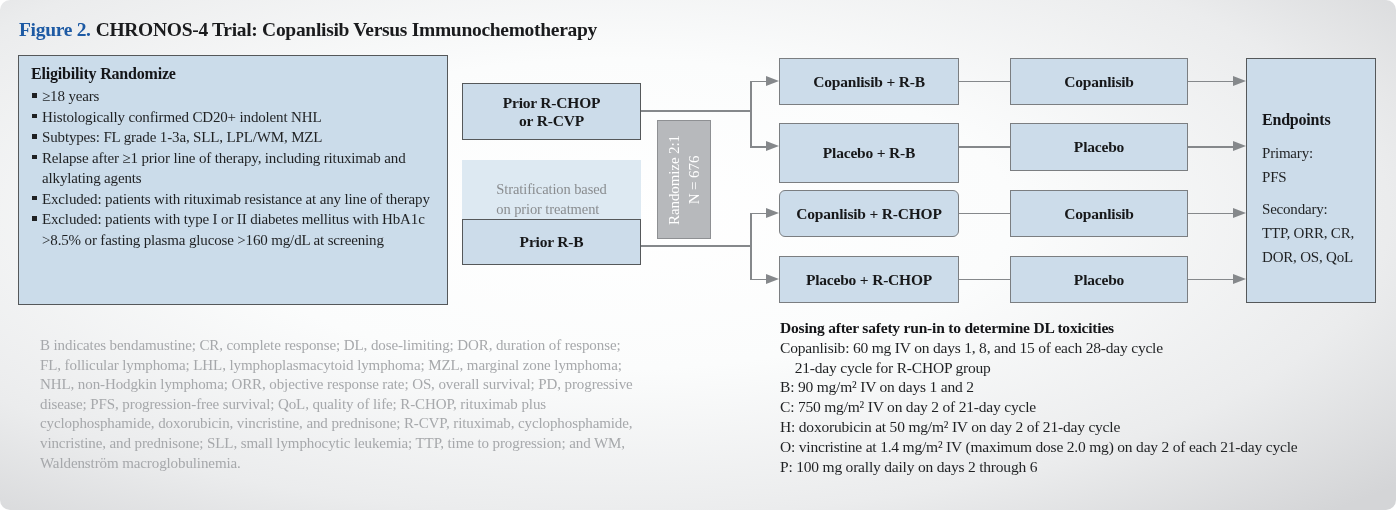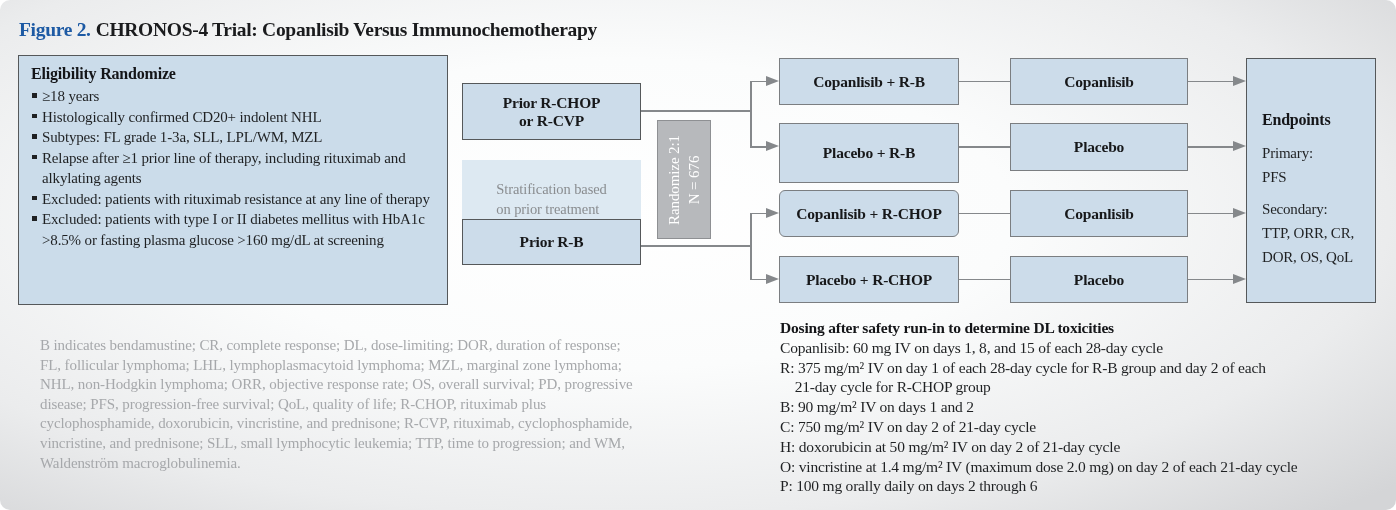--- a/index.html
+++ b/index.html
@@ -129,21 +129,20 @@
     <div class="ep-blk ep-gap">Primary:
 PFS</div>
     <div class="ep-blk">Secondary:
 TTP, ORR, CR,
 DOR, OS, QoL</div>
   </div>
 
   <div class="dosing">
     <div class="dose-head">Dosing after safety run-in to determine DL toxicities</div>
     <div class="dose-line">Copanlisib: 60 mg IV on days 1, 8, and 15 of each 28-day cycle</div>
-    <div class="dose-line">R: 375 mg/m² IV on day 1 of each 28-day cycle for R-B group and day 2 of each</div>
     <div class="dose-line">    21-day cycle for R-CHOP group</div>
     <div class="dose-line">B: 90 mg/m² IV on days 1 and 2</div>
     <div class="dose-line">C: 750 mg/m² IV on day 2 of 21-day cycle</div>
     <div class="dose-line">H: doxorubicin at 50 mg/m² IV on day 2 of 21-day cycle</div>
     <div class="dose-line">O: vincristine at 1.4 mg/m² IV (maximum dose 2.0 mg) on day 2 of each 21-day cycle</div>
     <div class="dose-line">P: 100 mg orally daily on days 2 through 6</div>
   </div>
 
   <div class="footnote">B indicates bendamustine; CR, complete response; DL, dose-limiting; DOR, duration of response; FL, follicular lymphoma; LHL, lymphoplasmacytoid lymphoma; MZL, marginal zone lymphoma; NHL, non-Hodgkin lymphoma; ORR, objective response rate; OS, overall survival; PD, progressive disease; PFS, progression-free survival; QoL, quality of life; R-CHOP, rituximab plus cyclophosphamide, doxorubicin, vincristine, and prednisone; R-CVP, rituximab, cyclophosphamide, vincristine, and prednisone; SLL, small lymphocytic leukemia; TTP, time to progression; and WM, Waldenström macroglobulinemia.</div>
 

